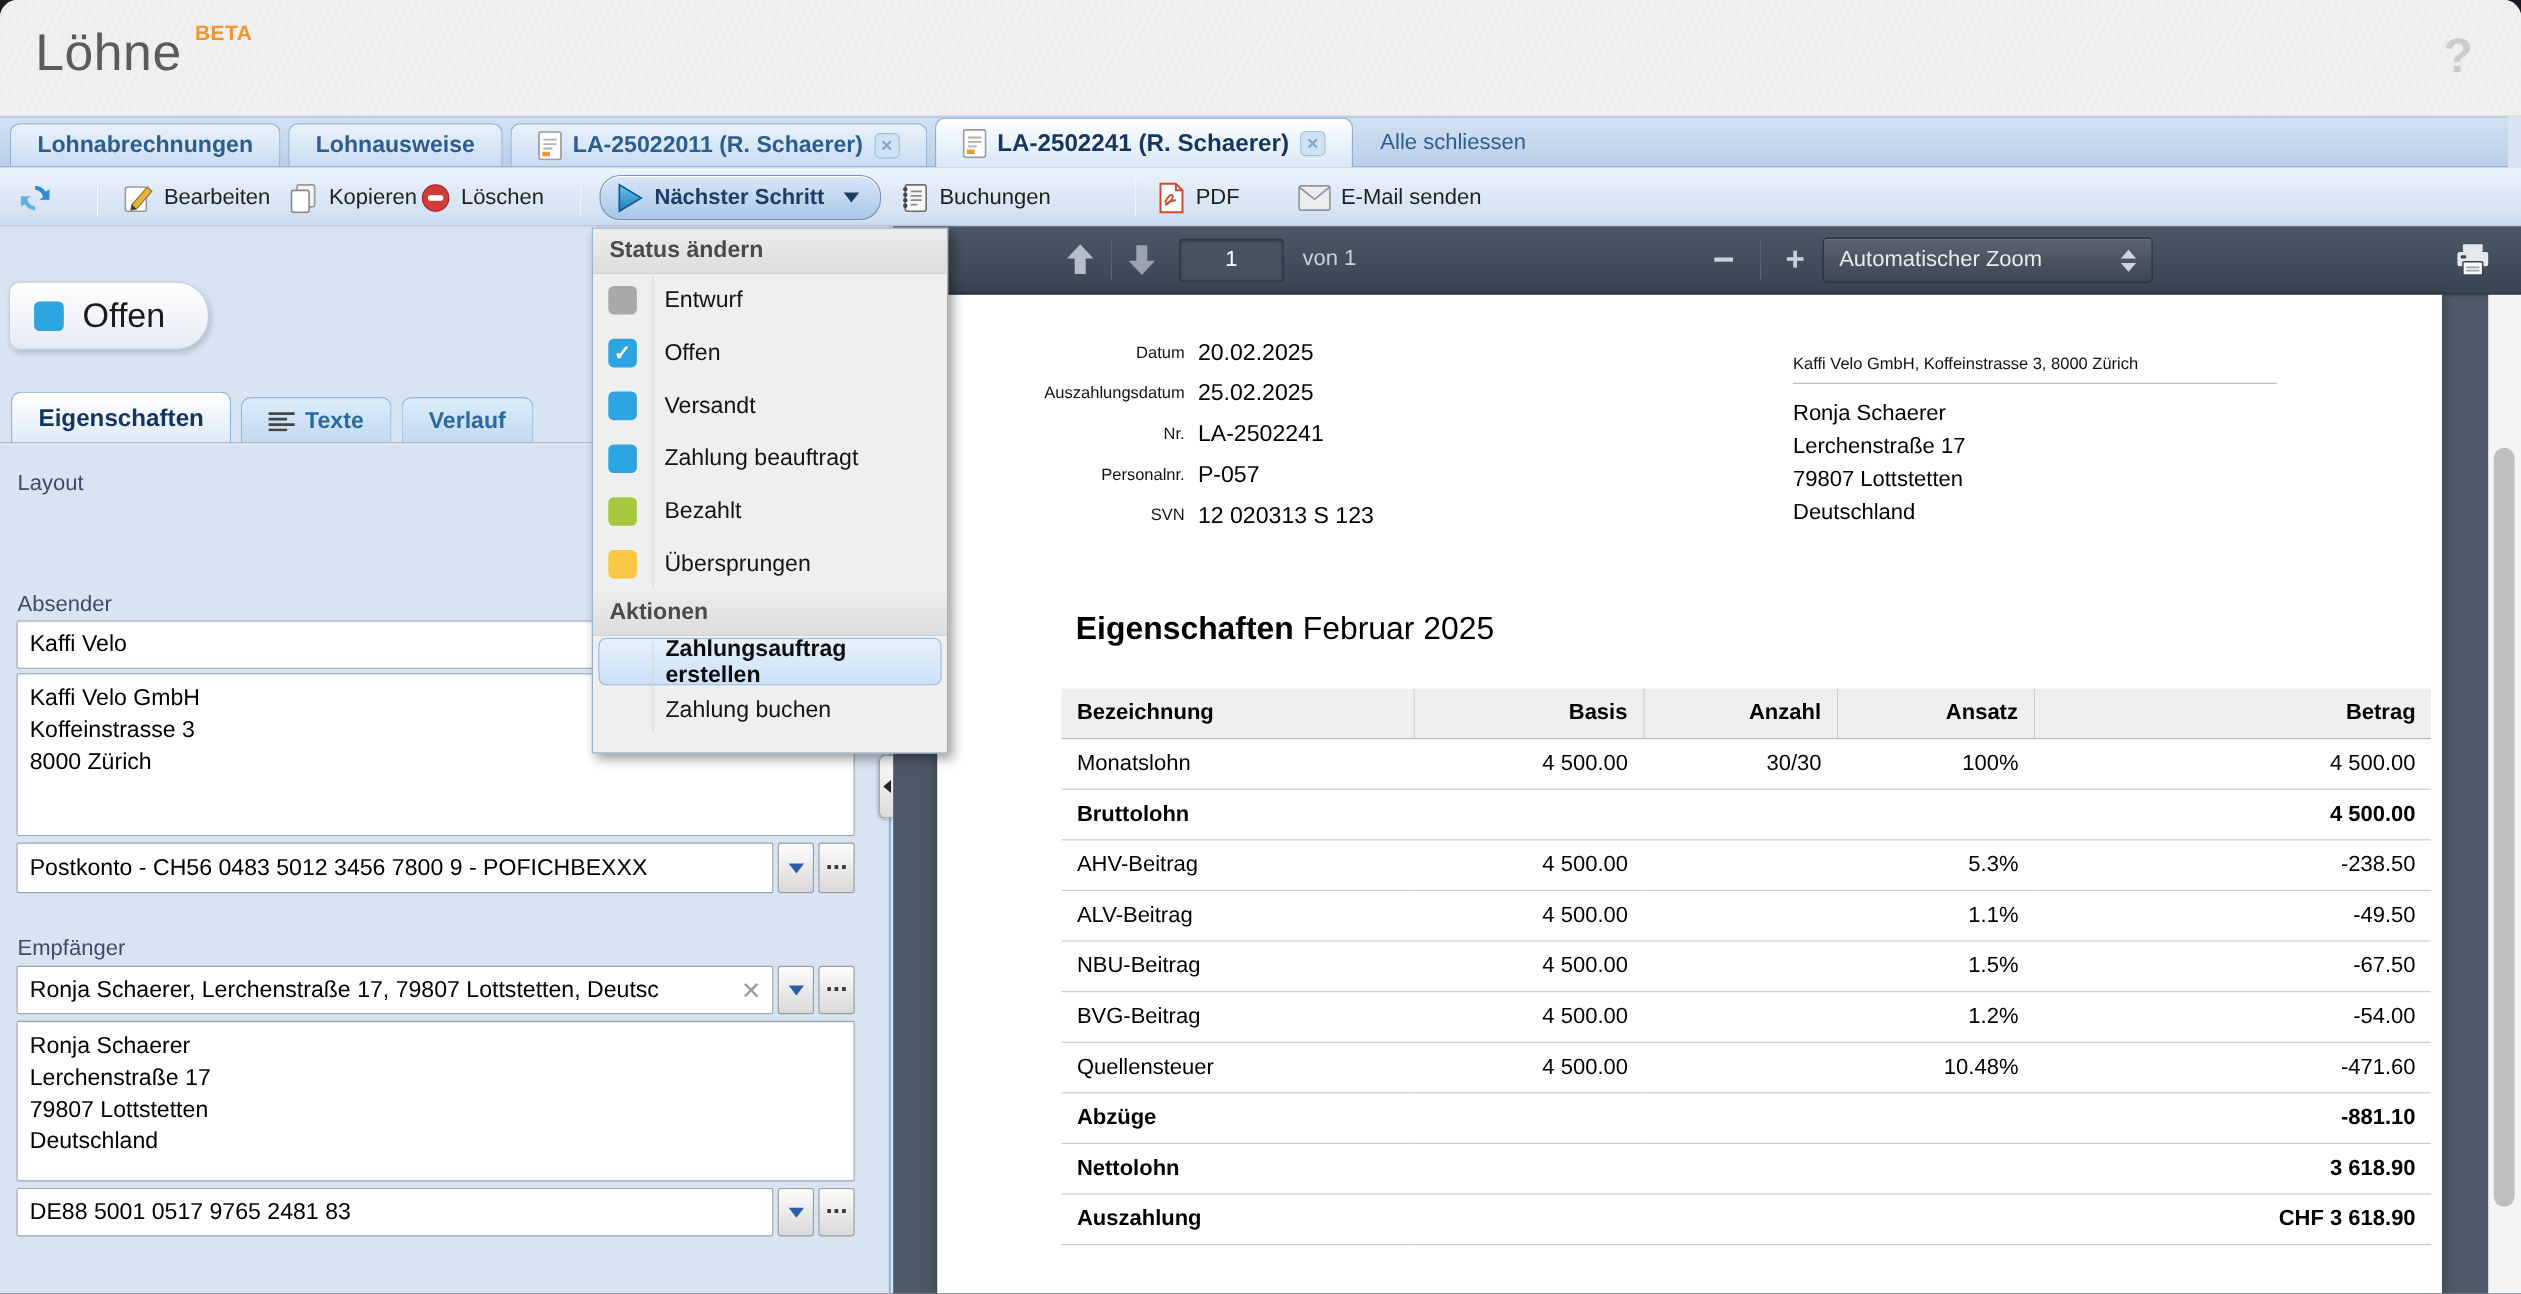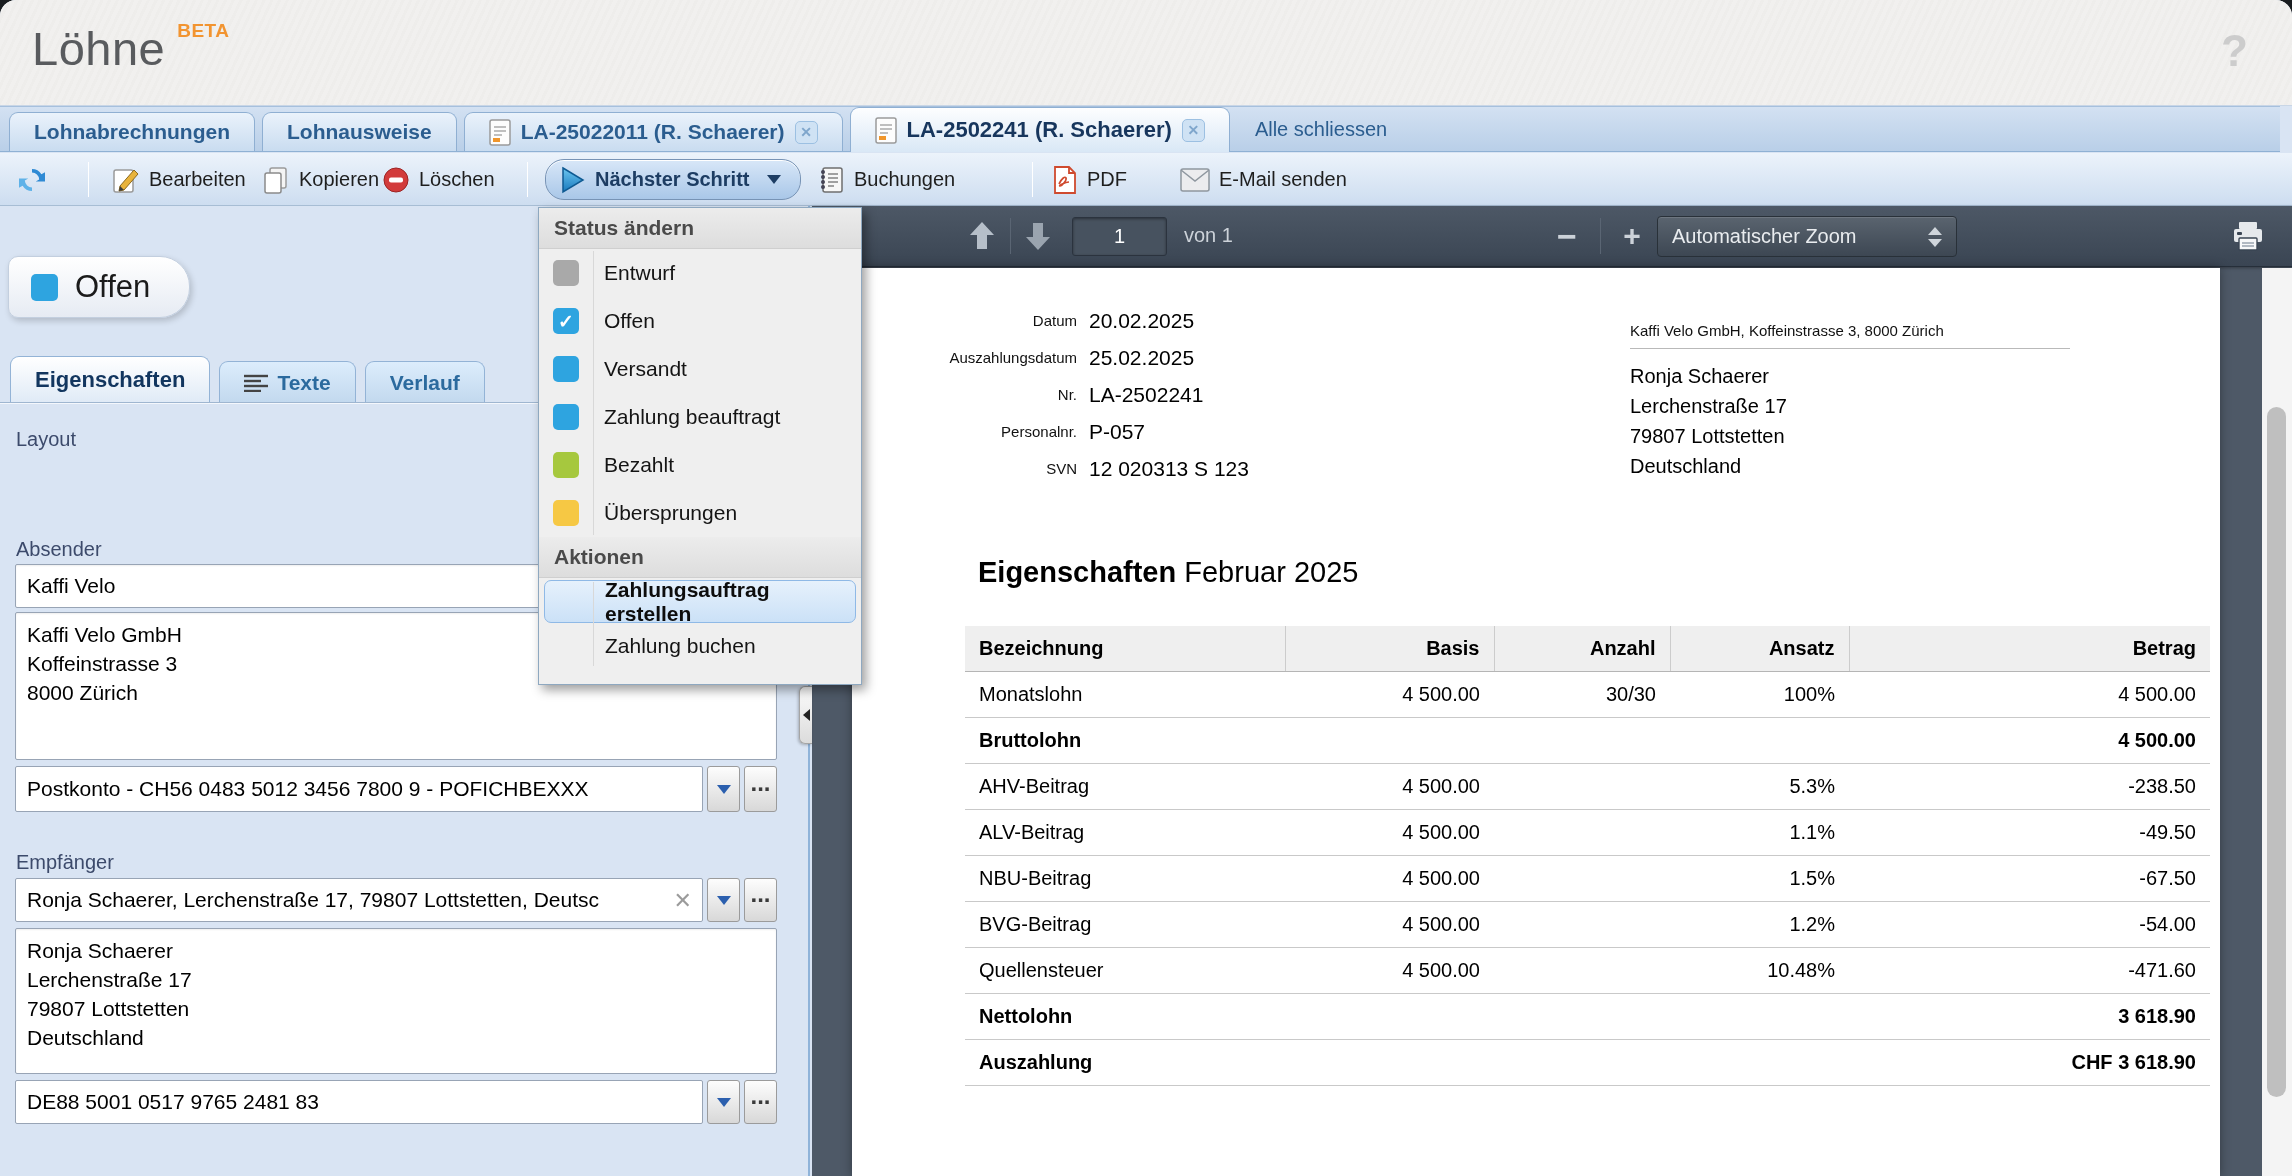--- a/index.html
+++ b/index.html
@@ -496,20 +496,27 @@
               <td>-54.00</td>
             </tr>
           <tr>
               <td>Quellensteuer</td>
               <td>4 500.00</td>
               <td></td>
               <td>10.48%</td>
               <td>-471.60</td>
             </tr>
           <tr class="bold">
+              <td>Abzüge</td>
+              <td></td>
+              <td></td>
+              <td></td>
+              <td>-881.10</td>
+            </tr>
+          <tr class="bold">
               <td>Nettolohn</td>
               <td></td>
               <td></td>
               <td></td>
               <td>3 618.90</td>
             </tr>
           <tr class="bold">
               <td>Auszahlung</td>
               <td></td>
               <td></td>

